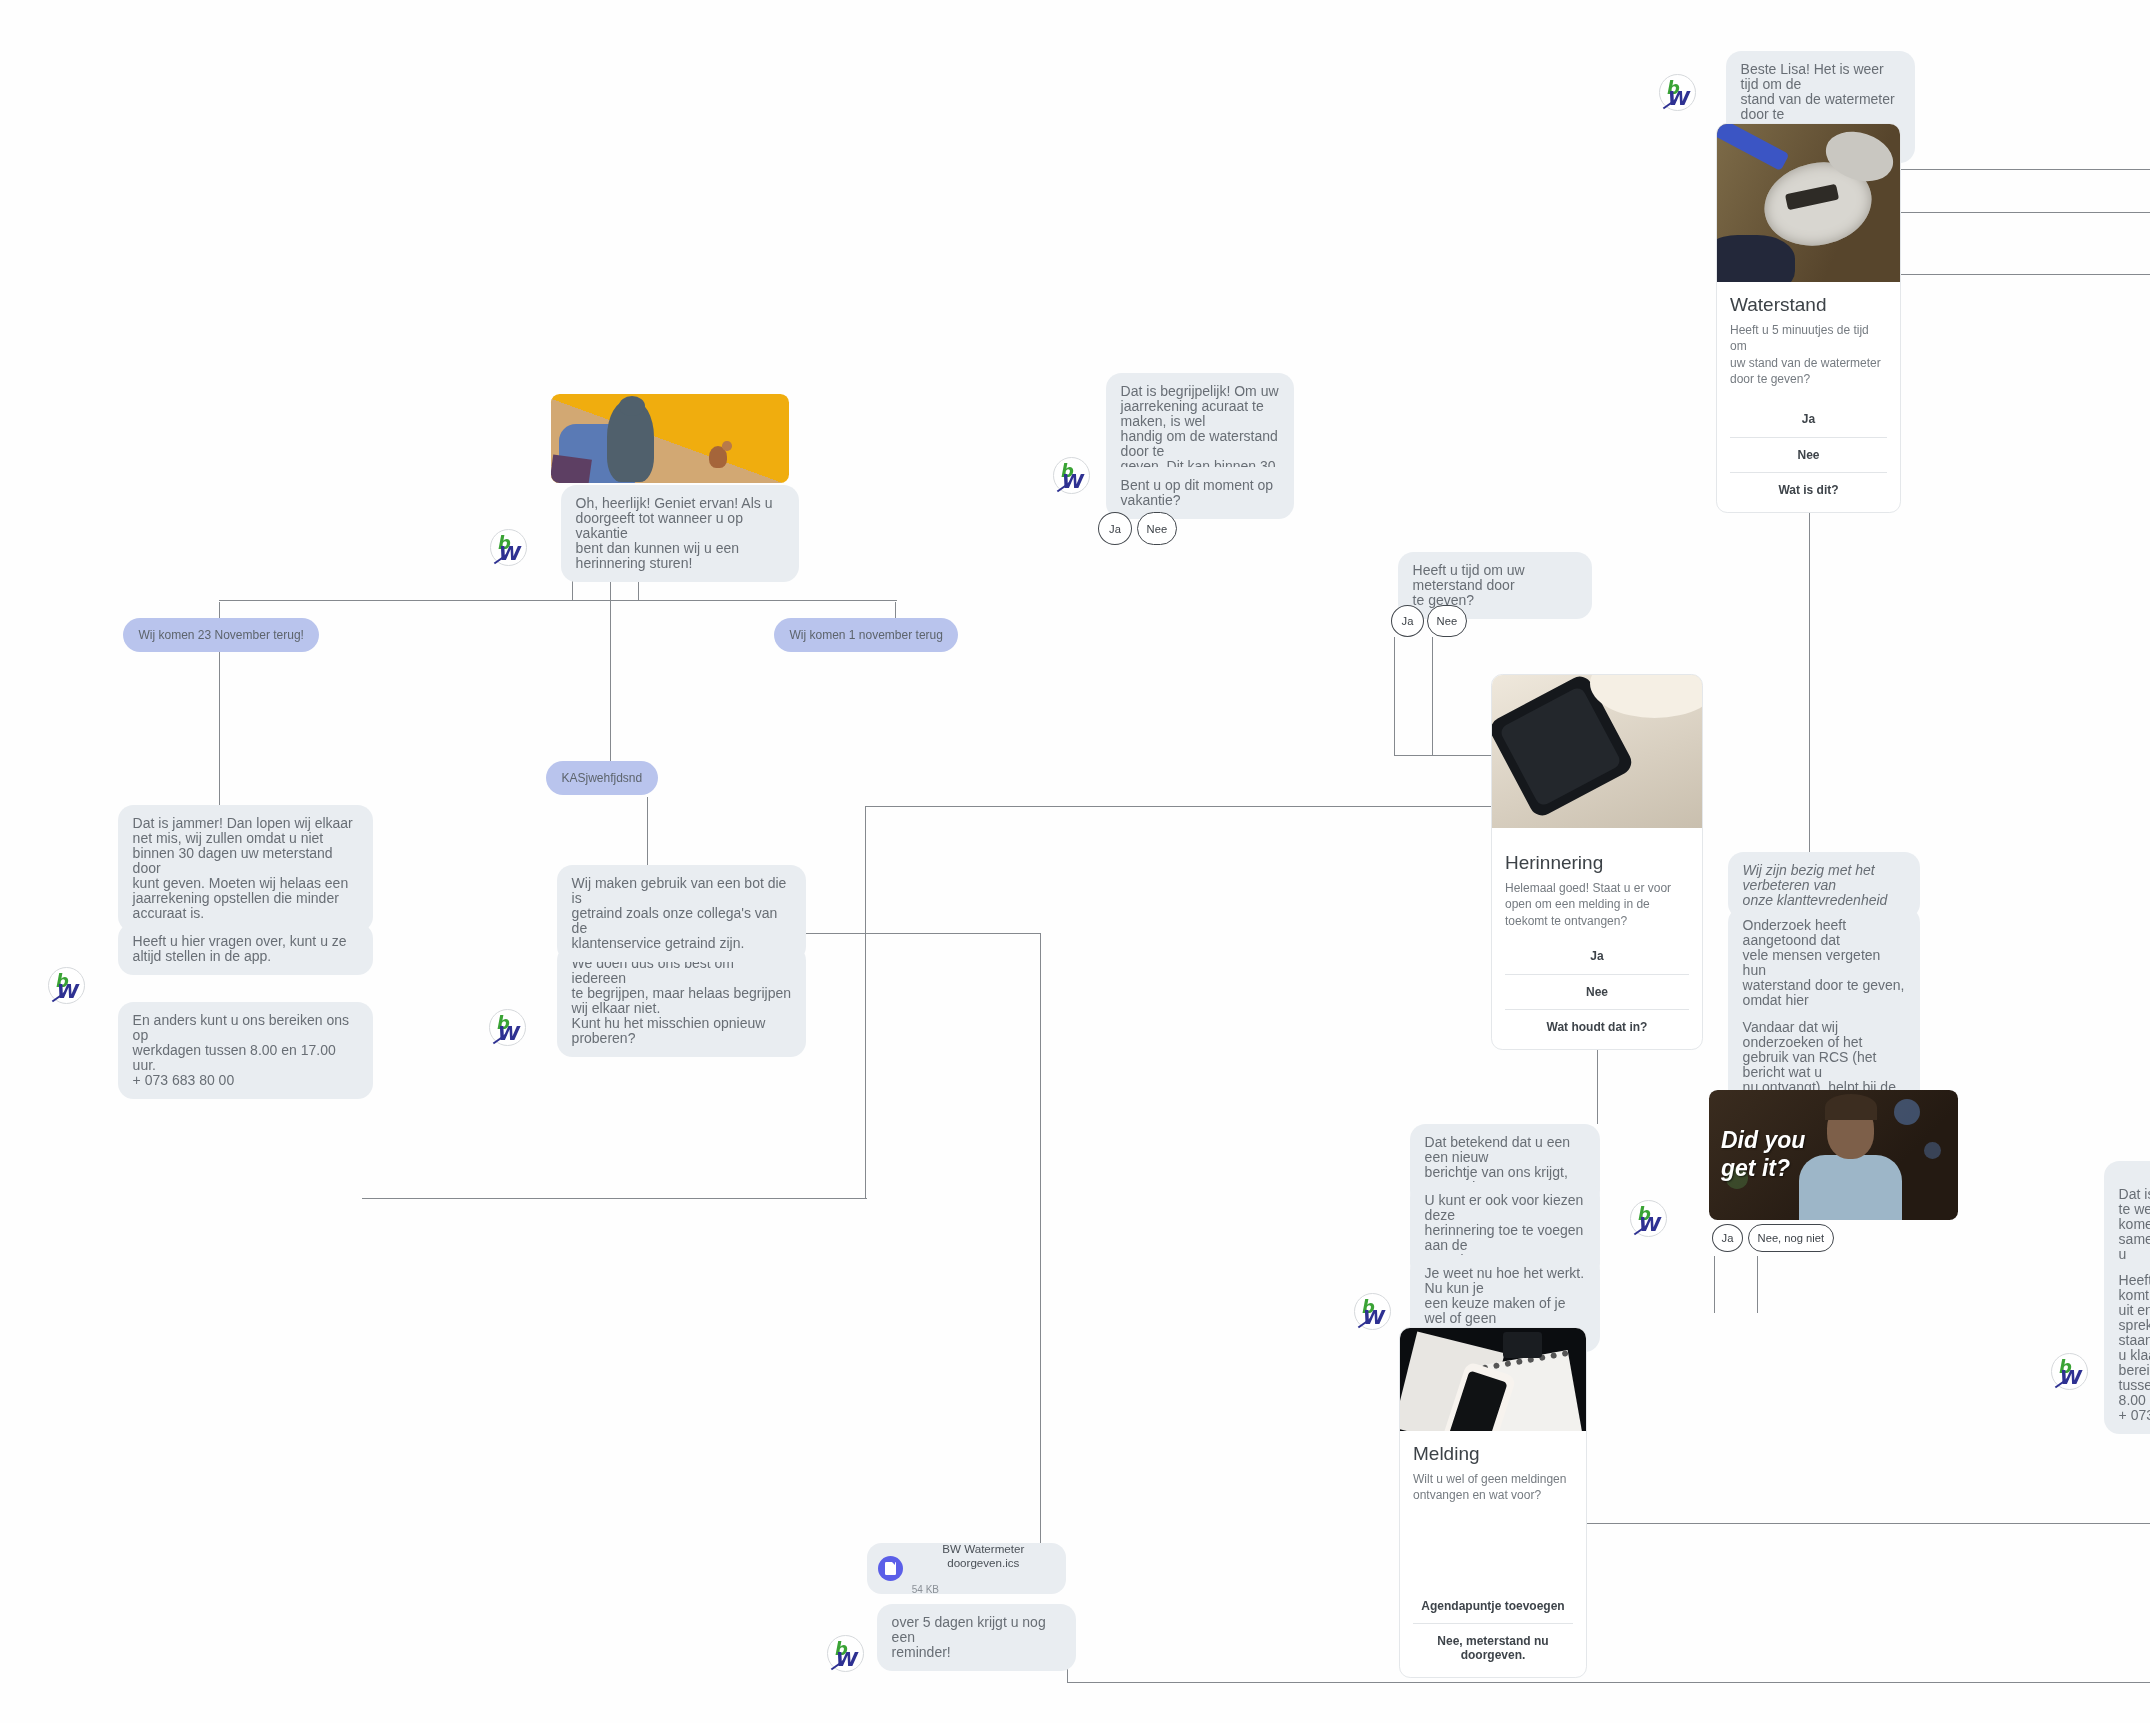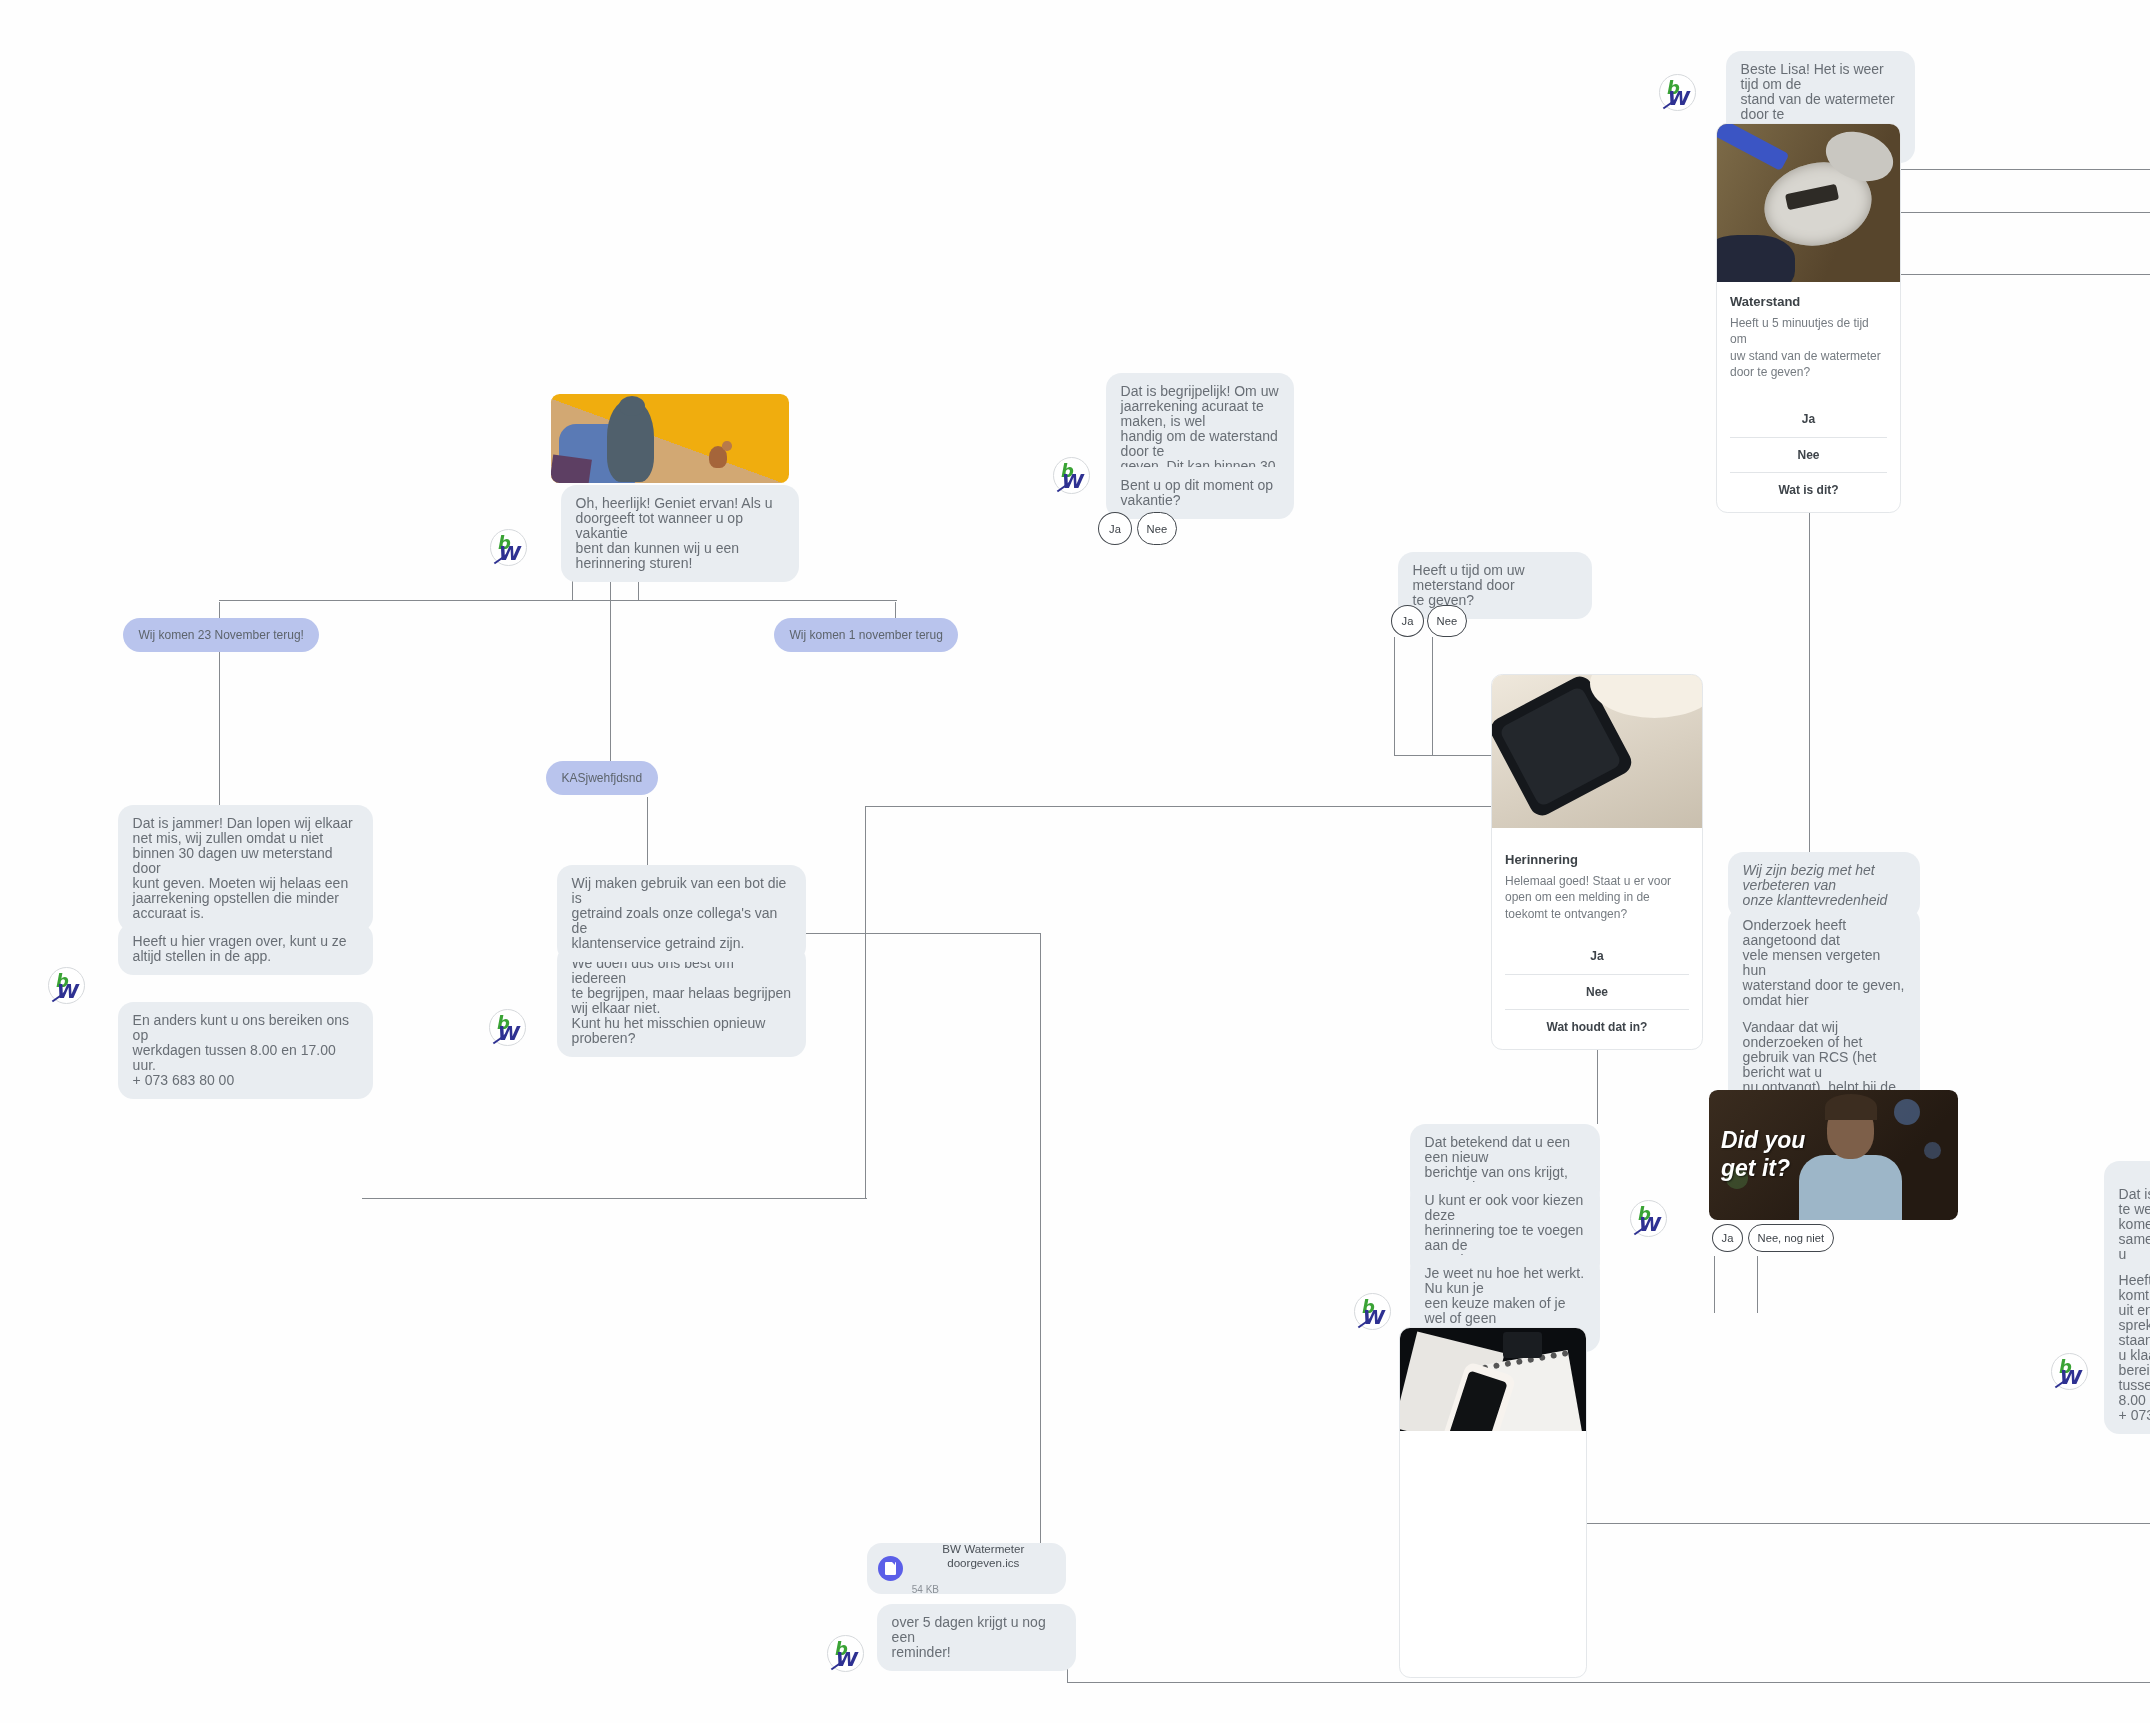--- a/index.html
+++ b/index.html
@@ -8,21 +8,21 @@
           padding:11.2px 14.6px;border-radius:15.5px;white-space:pre-line;box-sizing:border-box;margin-left:10px;}
   .pill{position:absolute;background:#b9c4ed;color:#5d646c;font-size:12px;line-height:14.6px;
         padding:9.5px 15.5px;border-radius:17px;white-space:nowrap;}
   .chip{position:absolute;display:flex;align-items:center;justify-content:center;background:#fff;
         border:1.3px solid #42474d;color:#3c4147;font-size:11.2px;font-weight:500;border-radius:20.6px;
         box-sizing:border-box;white-space:nowrap;padding:0 8.6px;}
   .card{position:absolute;display:flex;flex-direction:column;background:#fff;border:0.9px solid #e4e7ea;
         border-radius:11.2px;overflow:hidden;box-sizing:border-box;}
   .card-photo{position:relative;width:100%;flex:none;overflow:hidden;}
   .card-pad{padding:12px 13px 4.3px;display:flex;flex-direction:column;flex:1;}
-  .card-title{font-weight:700;color:#3c4247;font-size:13px;margin-bottom:6px;}
+  .card-title{font-weight:400;color:#3c4247;font-size:19px;margin-bottom:6px;}
   .card-text{color:#757b81;font-size:12px;line-height:16.3px;white-space:pre-line;}
   .card-actions{margin-top:auto;}
   .card-btn{text-align:center;font-weight:700;color:#3e444a;font-size:12px;padding:10.3px 3.4px;cursor:pointer;}
   .card-btn + .card-btn{border-top:0.9px solid #e2e5e8;}
   .avatar{position:absolute;width:37px;height:37px;border-radius:50%;background:#fff;
           border:0.9px solid #d6d9dc;box-sizing:border-box;}
   .avatar .b{position:absolute;left:6.9px;top:1.7px;font-family:"DejaVu Sans",sans-serif;
              font-style:italic;font-weight:800;font-size:18px;color:#3aa335;}
   .avatar .w{position:absolute;right:5.2px;bottom:0px;font-family:"DejaVu Sans",sans-serif;
              font-style:italic;font-weight:800;font-size:20px;color:#2e3192;}
@@ -245,20 +245,29 @@
   </div>
 
   <div class="card" style="left:1399px;top:1327px;width:188px;height:351px;">
     <div class="card-photo" style="height:103px;background:#0b0d10;">
       <div style="position:absolute;left:4.3px;top:13px;width:90px;height:99px;background:#e8e6e2;transform:rotate(14deg);"></div>
       <div style="position:absolute;left:77px;top:30px;width:99px;height:82px;background:#f2f1ee;transform:rotate(-10deg);border-top:6px dotted #555;"></div>
       <div style="position:absolute;left:103px;top:4.3px;width:39px;height:26px;background:#1a1d21;border-radius:3.4px;"></div>
       <div style="position:absolute;left:52px;top:39px;width:52px;height:90px;background:#f7f3ee;border-radius:9.5px;transform:rotate(18deg);"></div>
       <div style="position:absolute;left:58px;top:47px;width:40px;height:69px;background:#101214;border-radius:4.3px;transform:rotate(18deg);"></div>
     </div>
+    <div class="card-pad">
+      <div class="card-title">Melding</div>
+      <div class="card-text">Wilt u wel of geen meldingen
+ontvangen en wat voor?</div>
+      <div class="card-actions">
+        <div class="card-btn">Agendapuntje toevoegen</div>
+        <div class="card-btn">Nee,  meterstand nu doorgeven.</div>
+      </div>
+    </div>
   </div>
 
   <div class="filebubble" style="left:867px;top:1543px;width:199px;height:51px;">
     <div class="fileicon">
         <div class="doc"></div>
         <div class="fold"></div>
       </div>
     <div>
       <div class="filename">BW Watermeter doorgeven.ics</div>
       <div class="filesize">54 KB</div>

